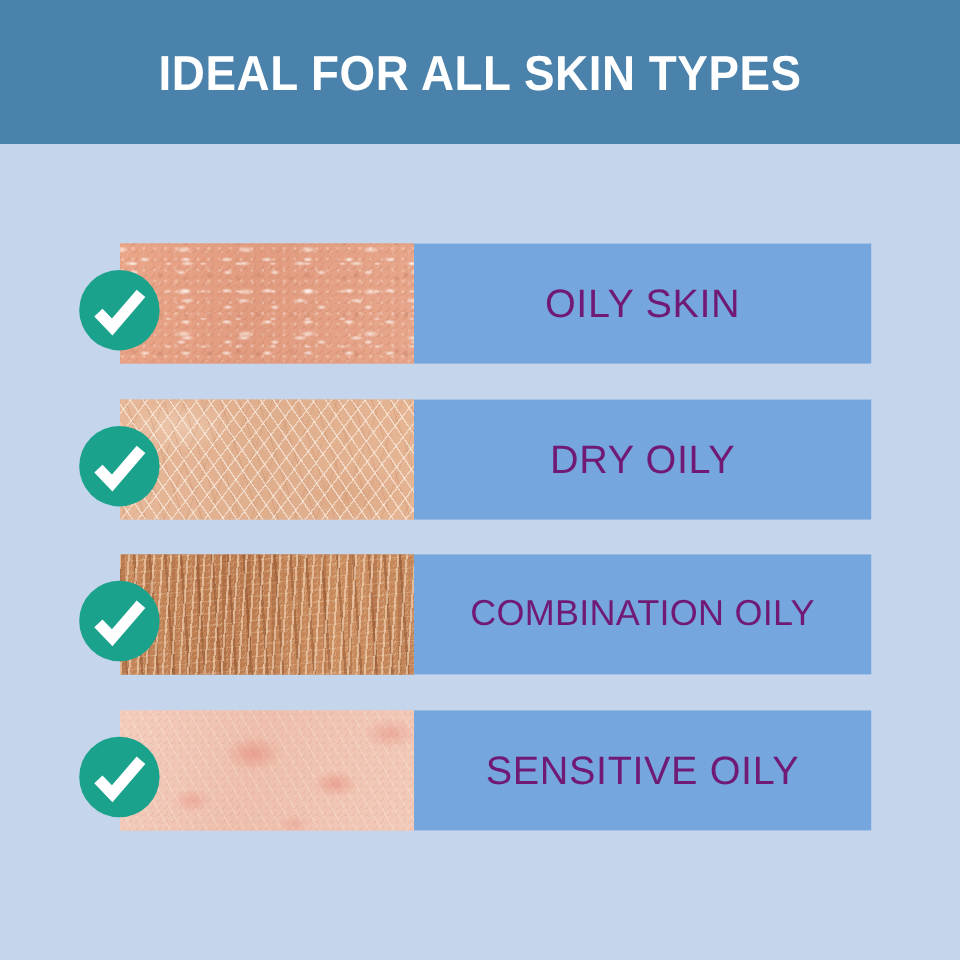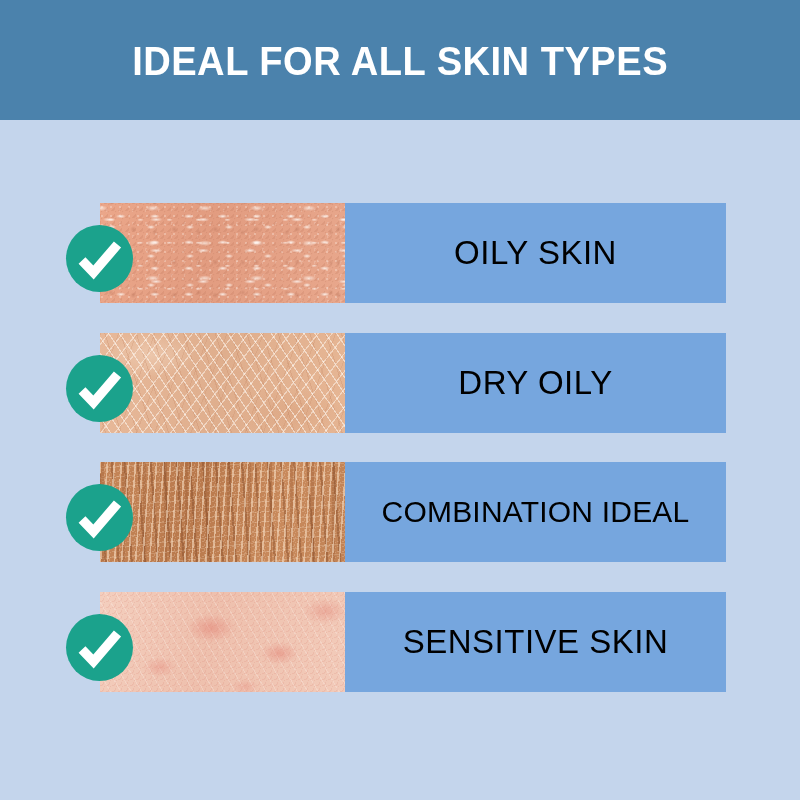--- a/index.html
+++ b/index.html
@@ -158,21 +158,21 @@
     left: 245px;
     top: 0;
     width: 381px;
     height: 100px;
     background: #76a6de;
     display: flex;
     align-items: center;
     justify-content: center;
   }
   .label-text {
-    color: #000000;
+    color: #701a75;
     font-size: 33px;
     font-weight: 300;
     letter-spacing: 0.5px;
     white-space: nowrap;
     line-height: 1;
     margin-top: -1px;
   }
   .label-text.long {
     font-size: 30px;
     letter-spacing: 0.2px;
@@ -234,35 +234,35 @@
           <path d="M16 35.5 L27.5 47.5 L51.5 19.5" fill="none" stroke="#ffffff" stroke-width="9.5" stroke-linecap="butt" stroke-linejoin="miter"></path>
         </svg>
       </div>
     </div>
 
     <div class="skin-row r2">
       <div class="swatch">
         <div class="swatch-tex tex-combination"></div>
       </div>
       <div class="label-bar">
-        <span class="label-text long">COMBINATION IDEAL</span>
+        <span class="label-text long">COMBINATION OILY</span>
       </div>
       <div class="check-badge">
         <svg viewBox="0 0 67 67" aria-hidden="true">
           <path d="M16 35.5 L27.5 47.5 L51.5 19.5" fill="none" stroke="#ffffff" stroke-width="9.5" stroke-linecap="butt" stroke-linejoin="miter"></path>
         </svg>
       </div>
     </div>
 
     <div class="skin-row r3">
       <div class="swatch">
         <div class="swatch-tex tex-sensitive"></div>
       </div>
       <div class="label-bar">
-        <span class="label-text">SENSITIVE SKIN</span>
+        <span class="label-text">SENSITIVE OILY</span>
       </div>
       <div class="check-badge">
         <svg viewBox="0 0 67 67" aria-hidden="true">
           <path d="M16 35.5 L27.5 47.5 L51.5 19.5" fill="none" stroke="#ffffff" stroke-width="9.5" stroke-linecap="butt" stroke-linejoin="miter"></path>
         </svg>
       </div>
     </div>
 
   </div>
 </div>

